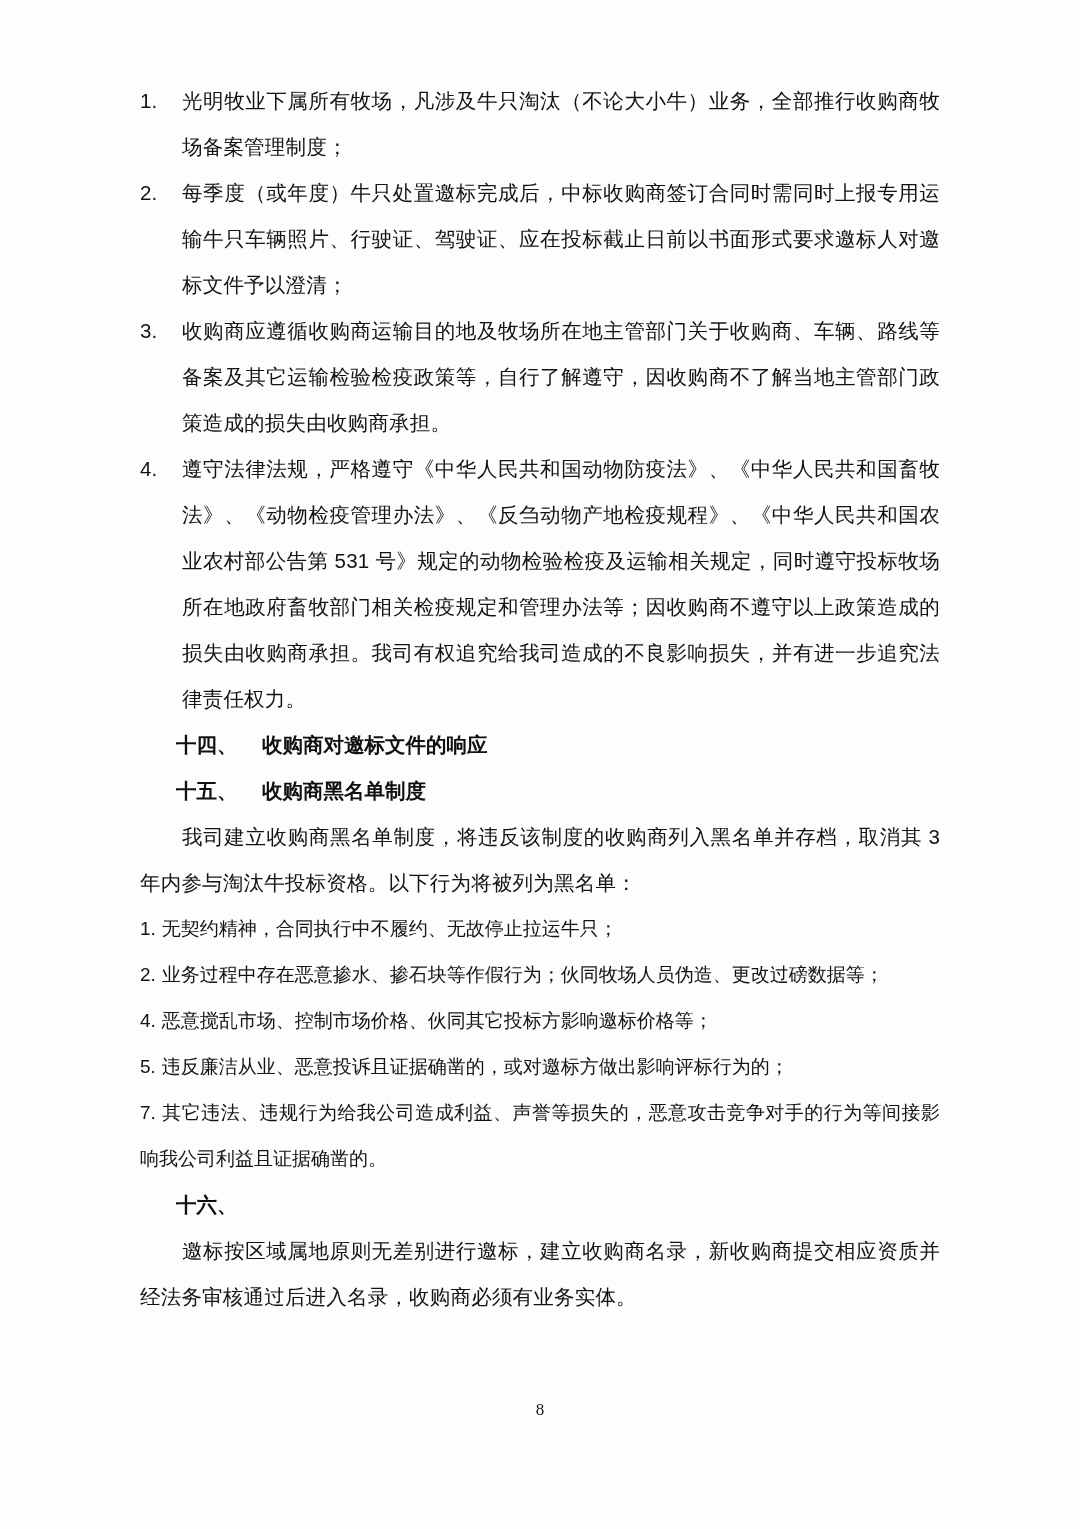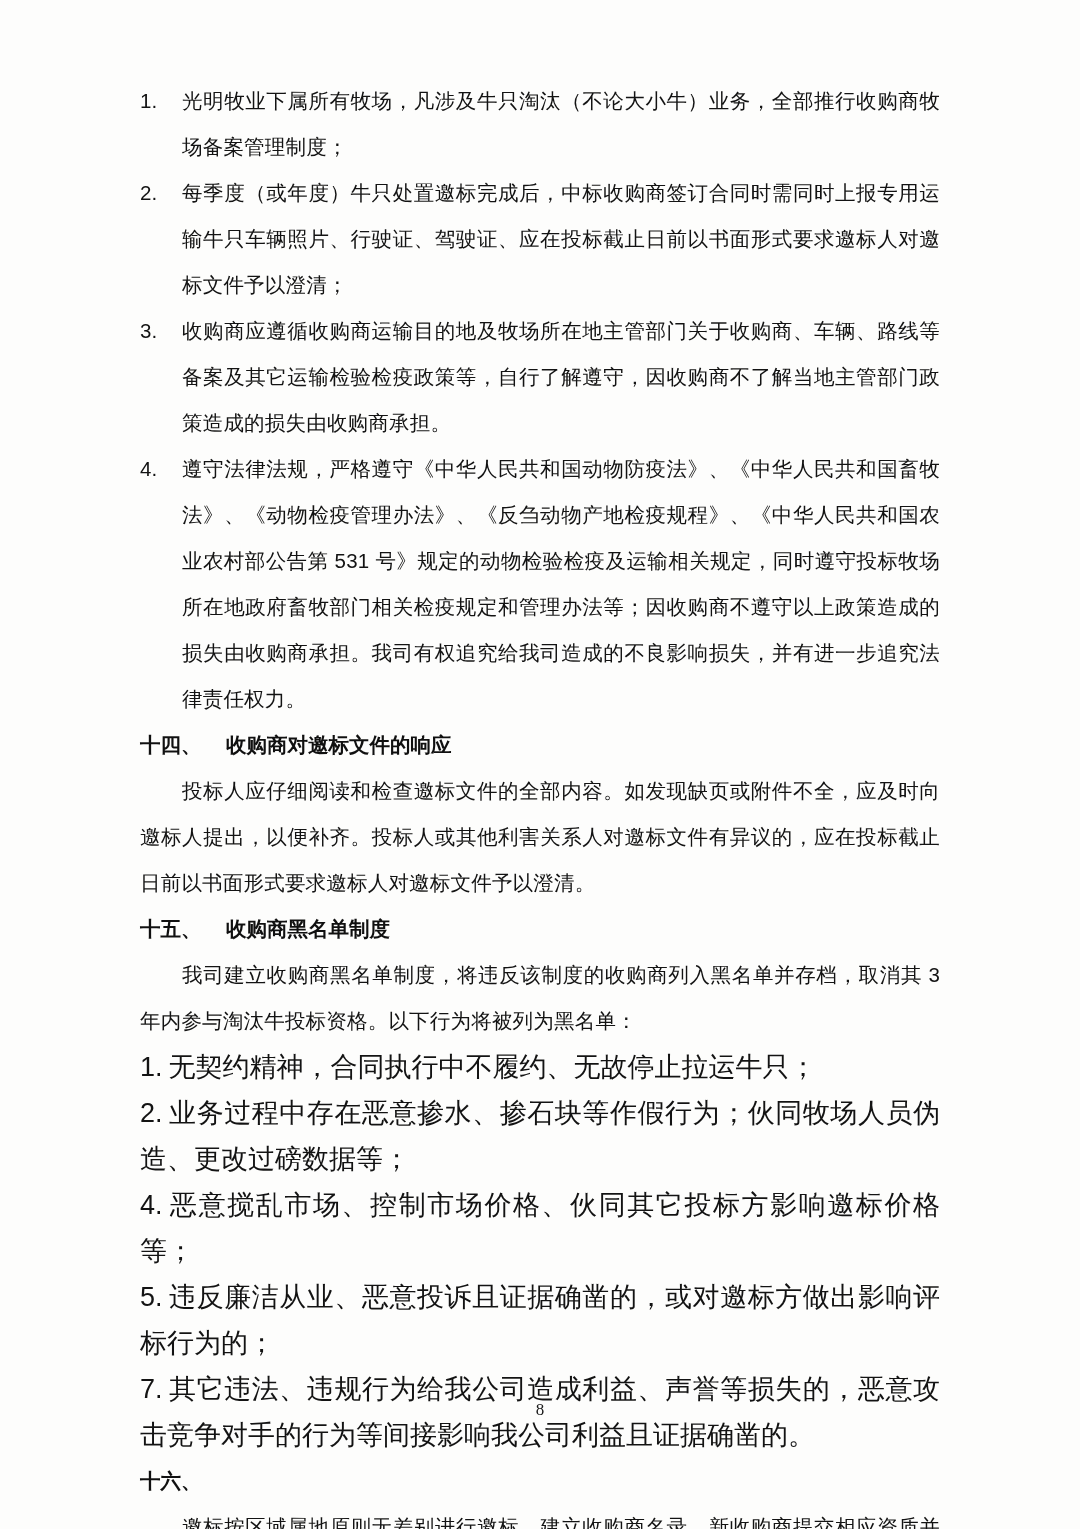--- a/index.html
+++ b/index.html
@@ -49,27 +49,28 @@
   .heading {
     font-size: 20.5px;
     line-height: 46px;
     font-weight: bold;
     color: #101010;
     display: flex;
   }
   .heading .h-num {
     flex: 0 0 auto;
     width: 86px;
+    margin-left: 36px;
   }
   .heading .h-text {
     flex: 1 1 auto;
     font-family: Liberation Serif, serif;
   }
   .plain-item {
-    font-size: 27px;
+    font-size: 19px;
     line-height: 46px;
     color: #131313;
     text-align: justify;
   }
   .plain-item .marker {
     margin-right: 6px;
   }
   .page-number {
     position: absolute;
     left: 0;
@@ -105,21 +106,20 @@
     <div class="para num-para">
       <span class="marker">4.</span>
       <span class="body">遵守法律法规，严格遵守《中华人民共和国动物防疫法》、《中华人民共和国畜牧法》、《动物检疫管理办法》、《反刍动物产地检疫规程》、《中华人民共和国农业农村部公告第 531 号》规定的动物检验检疫及运输相关规定，同时遵守投标牧场所在地政府畜牧部门相关检疫规定和管理办法等；因收购商不遵守以上政策造成的损失由收购商承担。我司有权追究给我司造成的不良影响损失，并有进一步追究法律责任权力。</span>
     </div>
 
     <div class="heading">
       <span class="h-num">十四、</span>
       <span class="h-text">收购商对邀标文件的响应</span>
     </div>
 
-    <div class="para indent">投标人应仔细阅读和检查邀标文件的全部内容。如发现缺页或附件不全，应及时向邀标人提出，以便补齐。投标人或其他利害关系人对邀标文件有异议的，应在投标截止日前以书面形式要求邀标人对邀标文件予以澄清。</div>
 
     <div class="heading">
       <span class="h-num">十五、</span>
       <span class="h-text">收购商黑名单制度</span>
     </div>
 
     <div class="para indent">我司建立收购商黑名单制度，将违反该制度的收购商列入黑名单并存档，取消其 3 年内参与淘汰牛投标资格。以下行为将被列为黑名单：</div>
 
     <div class="plain-item">
       <span class="marker">1.</span><span>无契约精神，合同执行中不履约、无故停止拉运牛只；</span>

